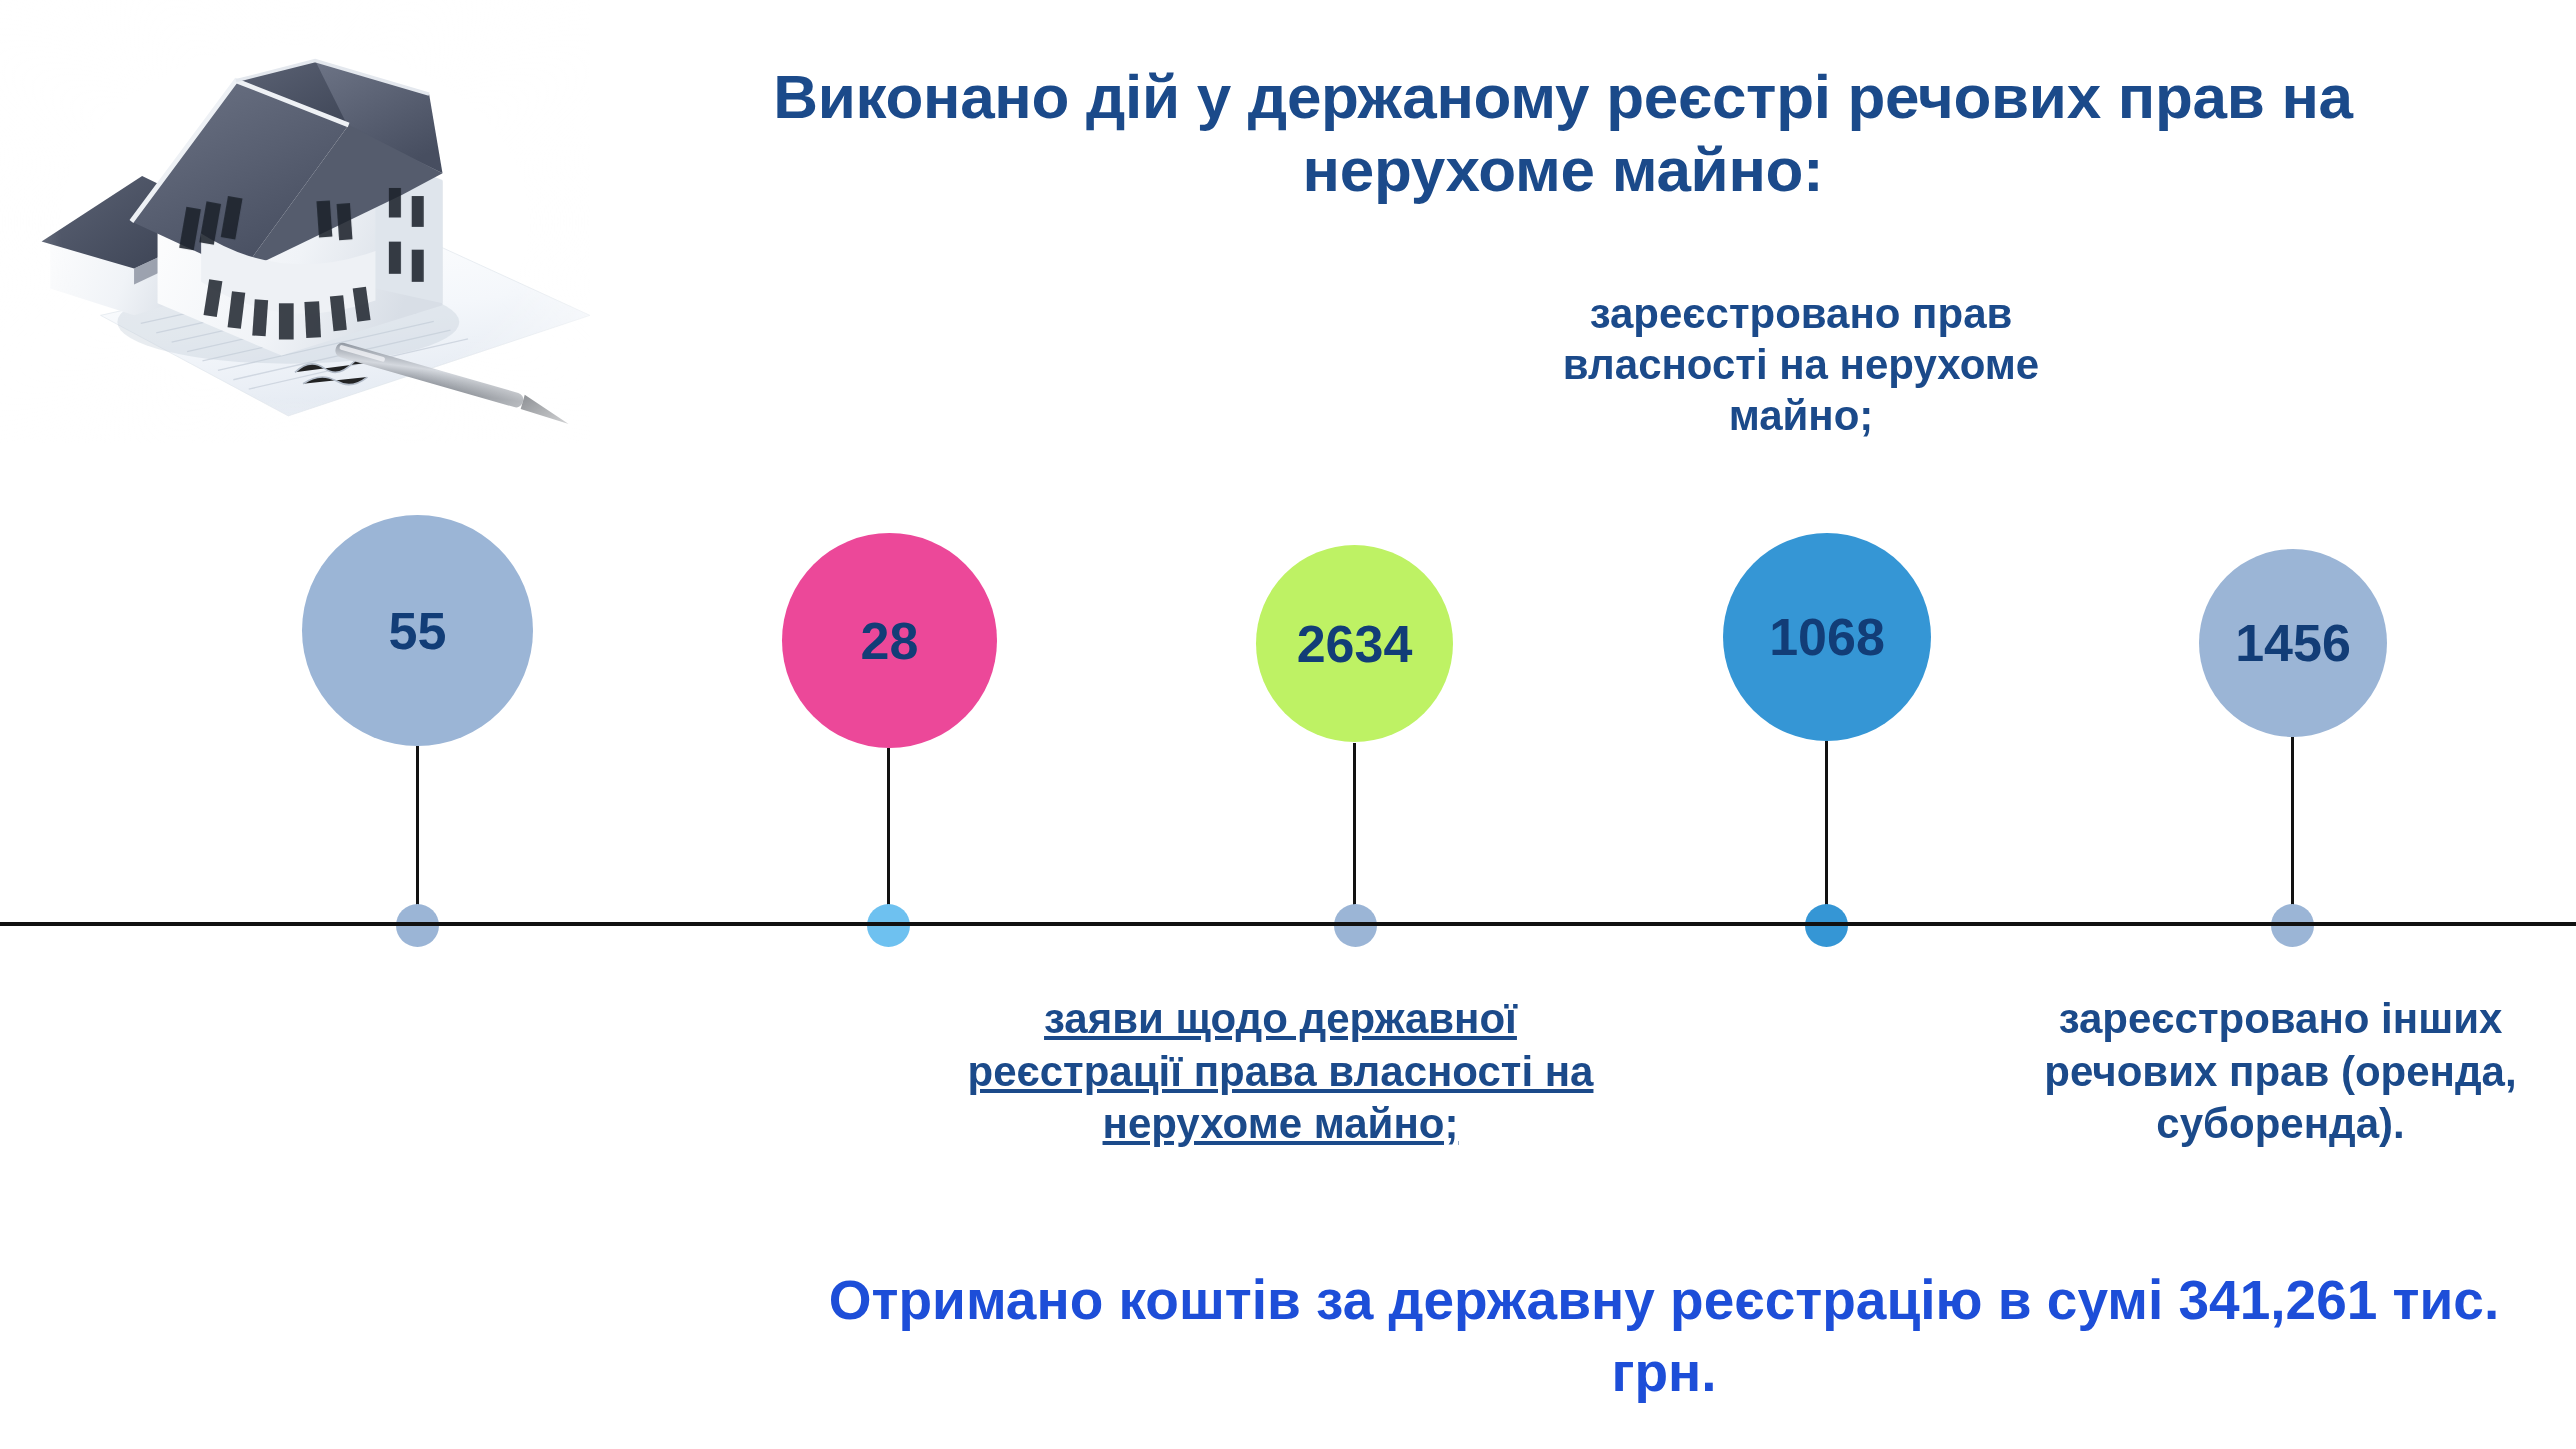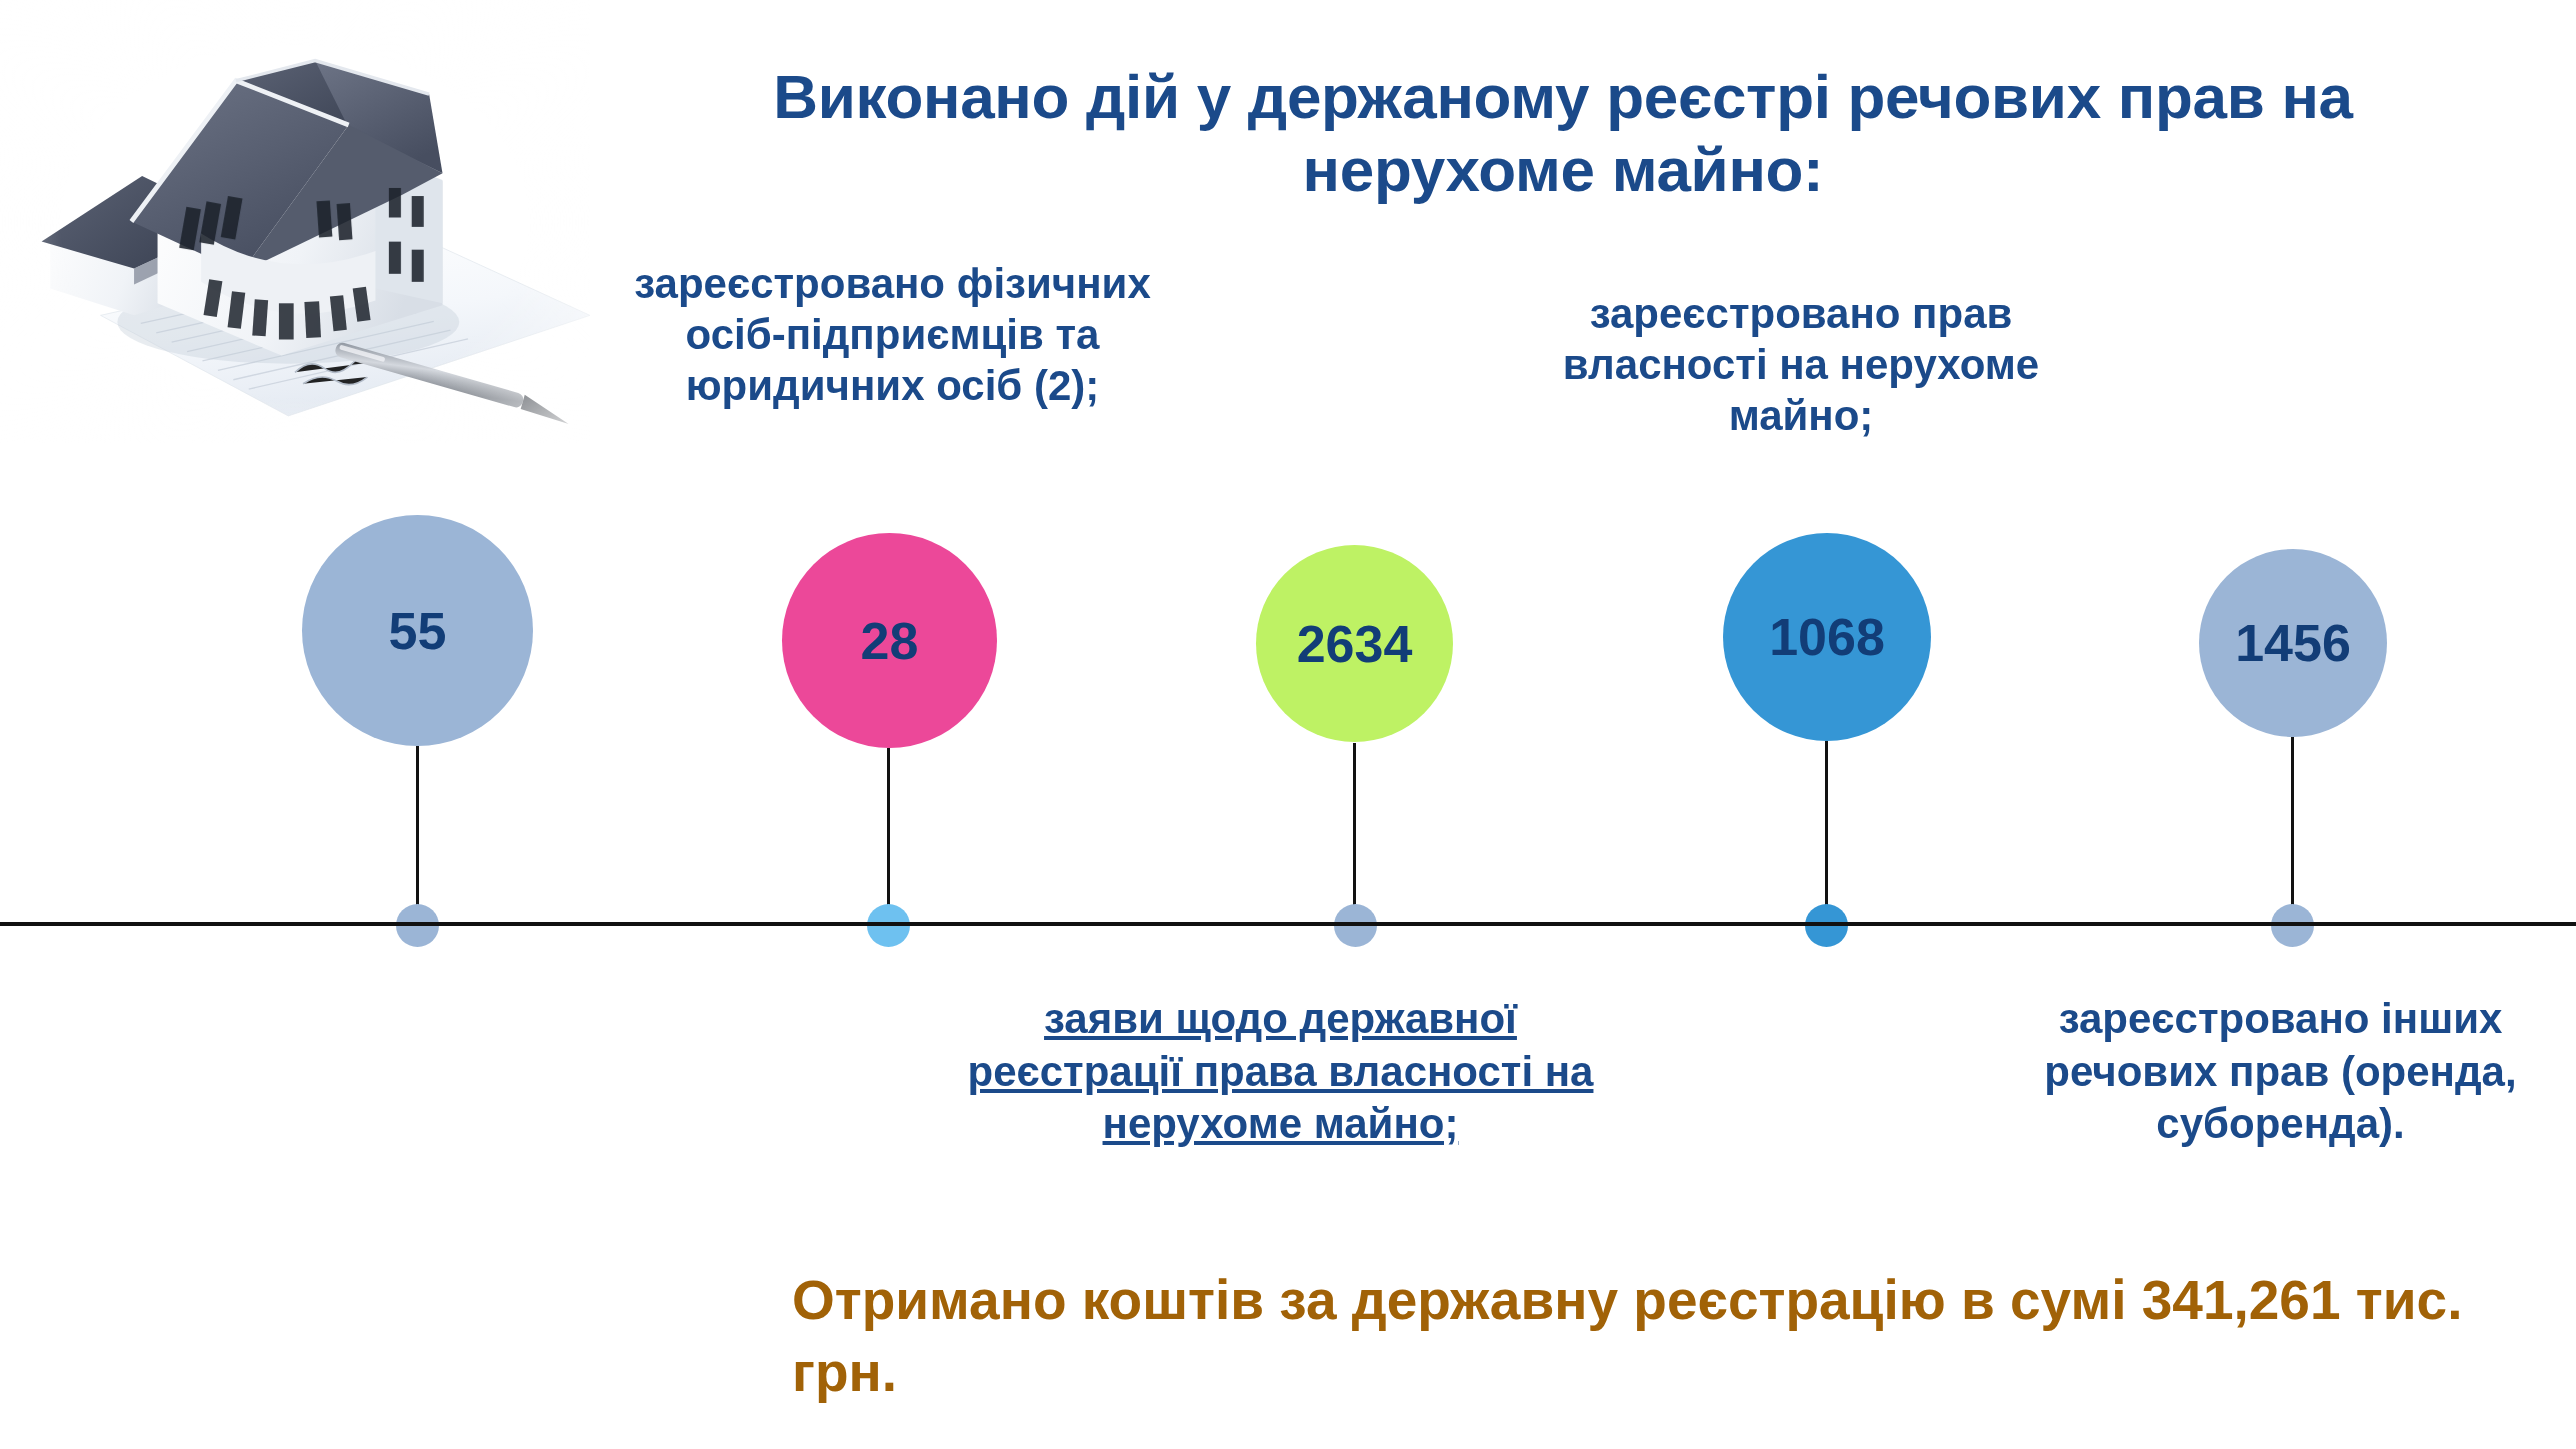--- a/index.html
+++ b/index.html
@@ -57,22 +57,22 @@
     position:absolute;text-align:center;font-weight:700;
     font-size:42px;line-height:1.25;color:#1b4a8a;
   }
   #cap-bot-1{left:101px;top:993px;width:644px;}
   #cap-bot-2{left:952px;top:993px;width:657px;text-decoration:underline;}
   #cap-bot-3{left:1972px;top:993px;width:617px;}
 
   
   .footer{
     position:absolute;left:792px;top:1265px;width:1744px;
-    text-align:left;font-weight:700;font-size:55px;line-height:1.3;
-    color:#a16207;
+    text-align:center;font-weight:700;font-size:55px;line-height:1.3;
+    color:#1d4ed8;
   }
 </style>
 </head>
 <body>
 
 <div class="canvas">
 
   <div class="photo">
     <svg viewBox="0 0 880 660" xmlns="http://www.w3.org/2000/svg" aria-hidden="true">
       <defs>
@@ -169,21 +169,20 @@
         <polygon points="785,548 860,572 785,570" fill="#2b3038"></polygon>
         <rect x="500" y="552" width="70" height="7" rx="3" fill="#f1f3f6" opacity="0.8"></rect>
       </g>
 
       <rect x="0" y="0" width="880" height="660" fill="url(#vignette)"></rect>
     </svg>
   </div>
 
   <div class="title">Виконано дій у держаному реєстрі речових прав на нерухоме майно:</div>
 
-  <div class="cap-top" id="cap-top-1">зареєстровано фізичних осіб-підприємців та юридичних осіб (2);</div>
   <div class="cap-top" id="cap-top-2">зареєстровано прав власності на нерухоме майно;</div>
 
   <div id="nodes-layer">
       <div class="stem" style="left: 416px; top: 746px; height: 178px;"></div>
       <div class="balloon" style="left: 302px; top: 515px; width: 231px; height: 231px; background: rgb(155, 181, 214);">55</div>
       <div class="node" style="left: 396px; top: 904px; width: 43px; height: 43px; background: rgb(155, 181, 214);"></div>
       <div class="stem" style="left: 887px; top: 748px; height: 176px;"></div>
       <div class="balloon" style="left: 782px; top: 533px; width: 215px; height: 215px; background: #ec4899;">28</div>
       <div class="node" style="left: 867px; top: 904px; width: 43px; height: 43px; background: rgb(110, 193, 240);"></div>
       <div class="stem" style="left: 1353px; top: 743px; height: 181px;"></div>

